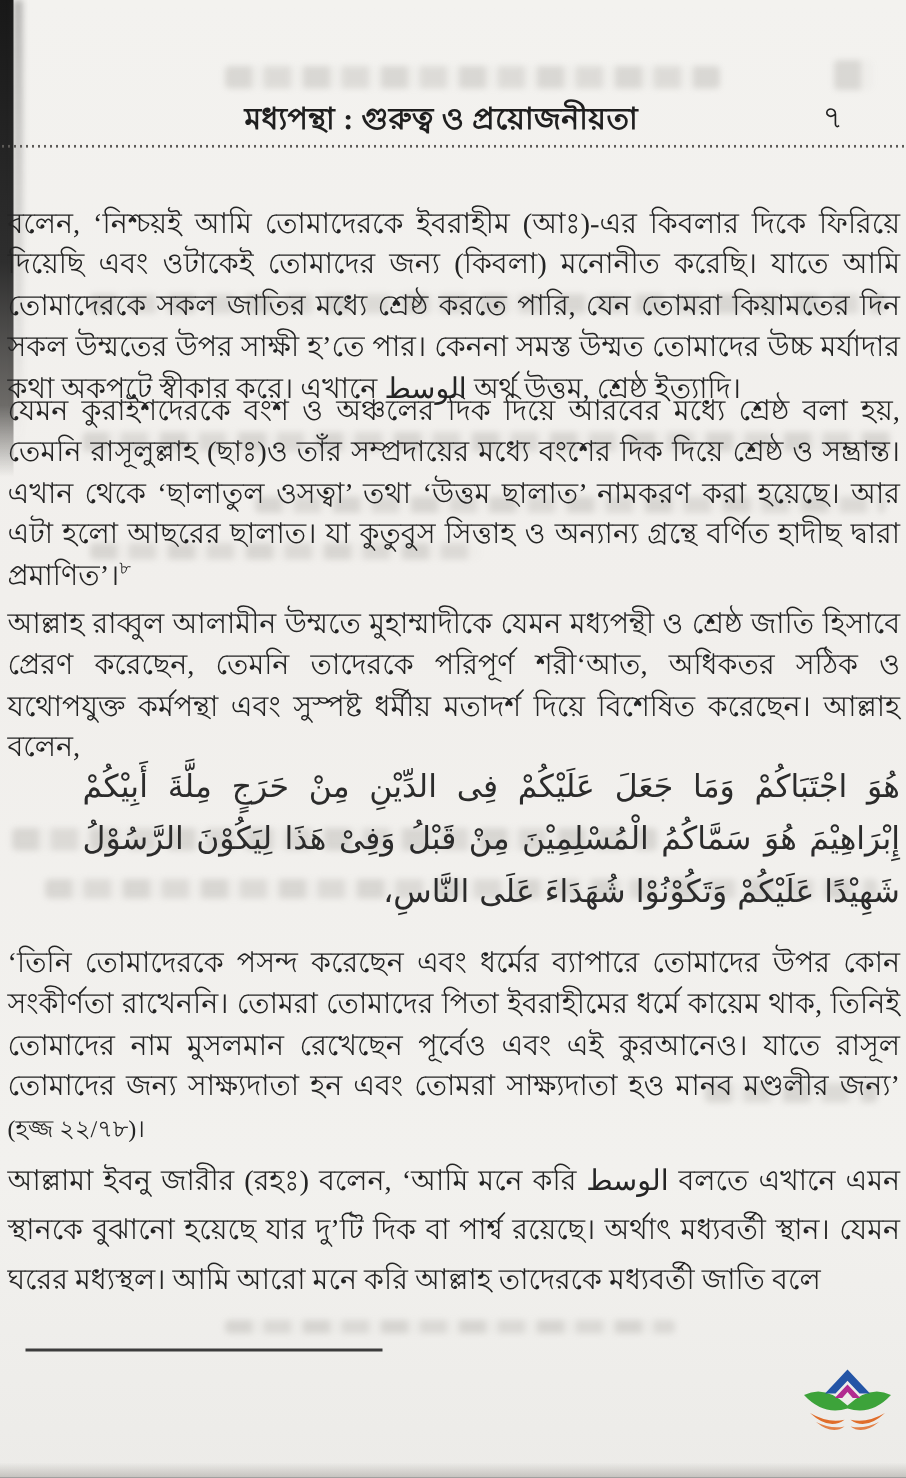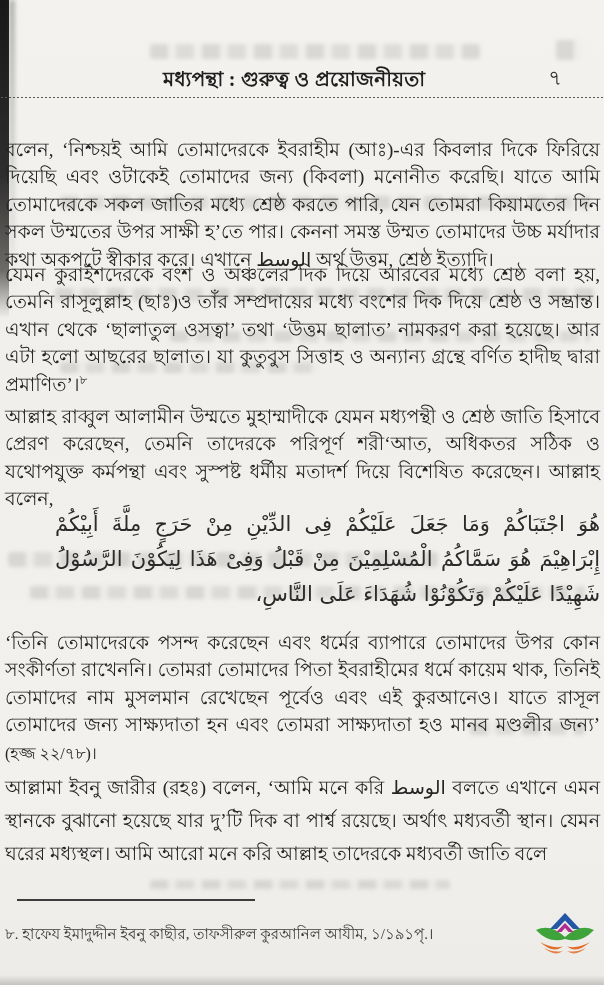--- a/index.html
+++ b/index.html
@@ -126,21 +126,20 @@
   <p class="blk p3">আল্লাহ রাব্বুল আলামীন উম্মতে মুহাম্মাদীকে যেমন মধ্যপন্থী ও শ্রেষ্ঠ জাতি হিসাবে প্রেরণ করেছেন, তেমনি তাদেরকে পরিপূর্ণ শরী‘আত, অধিকতর সঠিক ও যথোপযুক্ত কর্মপন্থা এবং সুস্পষ্ট ধর্মীয় মতাদর্শ দিয়ে বিশেষিত করেছেন। আল্লাহ বলেন,</p>
 
   <p class="blk arabic">هُوَ اجْتَبَاكُمْ وَمَا جَعَلَ عَلَيْكُمْ فِى الدِّيْنِ مِنْ حَرَجٍ مِلَّةَ أَبِيْكُمْ إِبْرَاهِيْمَ هُوَ سَمَّاكُمُ الْمُسْلِمِيْنَ مِنْ قَبْلُ وَفِىْ هَذَا لِيَكُوْنَ الرَّسُوْلُ شَهِيْدًا عَلَيْكُمْ وَتَكُوْنُوْا شُهَدَاءَ عَلَى النَّاسِ،</p>
 
   <p class="blk p4"><span>‘তিনি তোমাদেরকে পসন্দ করেছেন এবং ধর্মের ব্যাপারে তোমাদের উপর কোন সংকীর্ণতা রাখেননি। তোমরা তোমাদের পিতা ইবরাহীমের ধর্মে কায়েম থাক, তিনিই তোমাদের নাম মুসলমান রেখেছেন পূর্বেও এবং এই কুরআনেও। যাতে রাসূল তোমাদের জন্য সাক্ষ্যদাতা হন এবং তোমরা সাক্ষ্যদাতা হও মানব মণ্ডলীর জন্য’ </span><span class="verse-ref">(হজ্জ ২২/৭৮)।</span></p>
 
 
   <p class="blk p6">আল্লামা ইবনু জারীর (রহঃ) বলেন, ‘আমি মনে করি الوسط বলতে এখানে এমন স্থানকে বুঝানো হয়েছে যার দু’টি দিক বা পার্শ্ব রয়েছে। অর্থাৎ মধ্যবর্তী স্থান। যেমন ঘরের মধ্যস্থল। আমি আরো মনে করি আল্লাহ তাদেরকে মধ্যবর্তী জাতি বলে</p>
 
   <div class="footnote-rule"></div>
-  <p class="footnote">৮. হাফেয ইমাদুদ্দীন ইবনু কাছীর, তাফসীরুল কুরআনিল আযীম, ১/১৯১পৃ.।</p>
 
   <svg class="logo" viewBox="0 0 62 56" aria-hidden="true">
 
     <path d="M2 22 Q16 15 31 29 Q46 15 60 22 Q47 36 31 31 Q15 36 2 22 Z" fill="#3da33a"></path>
 
     <path d="M31 5 L46 21 L39 21 L31 12.5 L23 21 L16 21 Z" fill="#2455a6"></path>
 
     <path d="M31 15 L39.5 24 L34.5 24 L31 20 L27.5 24 L22.5 24 Z" fill="#b12b90"></path>
 
     <path d="M6 34 Q18 41 29 38.5 Q19 46 6 34 Z" fill="#e06d2a"></path>

